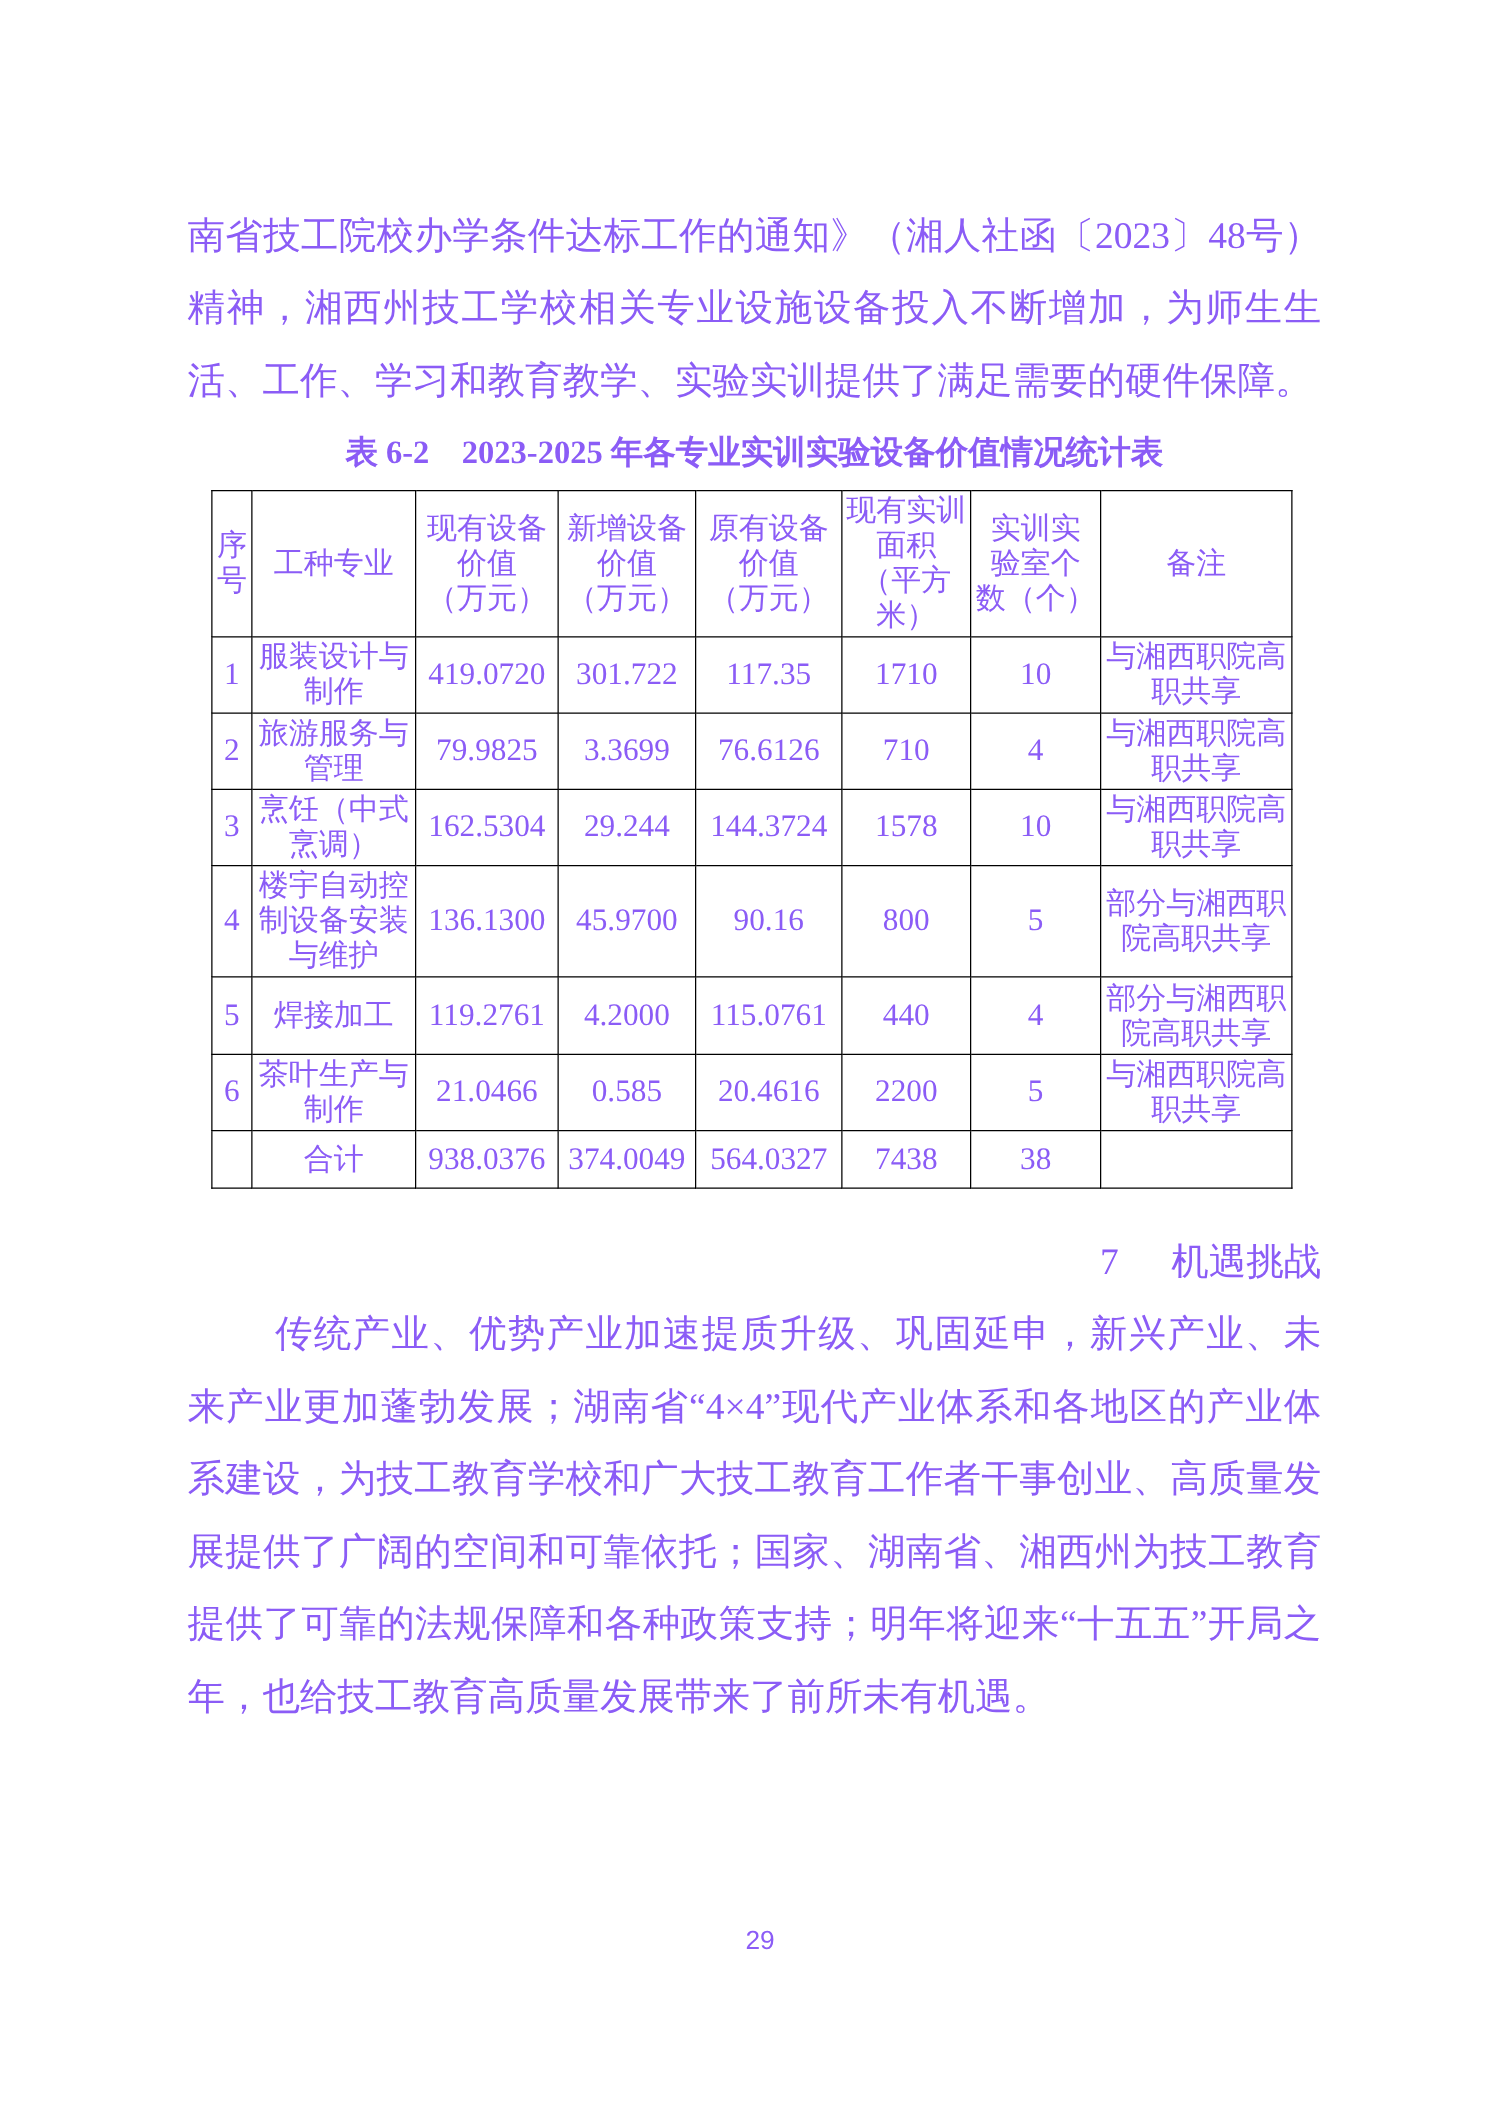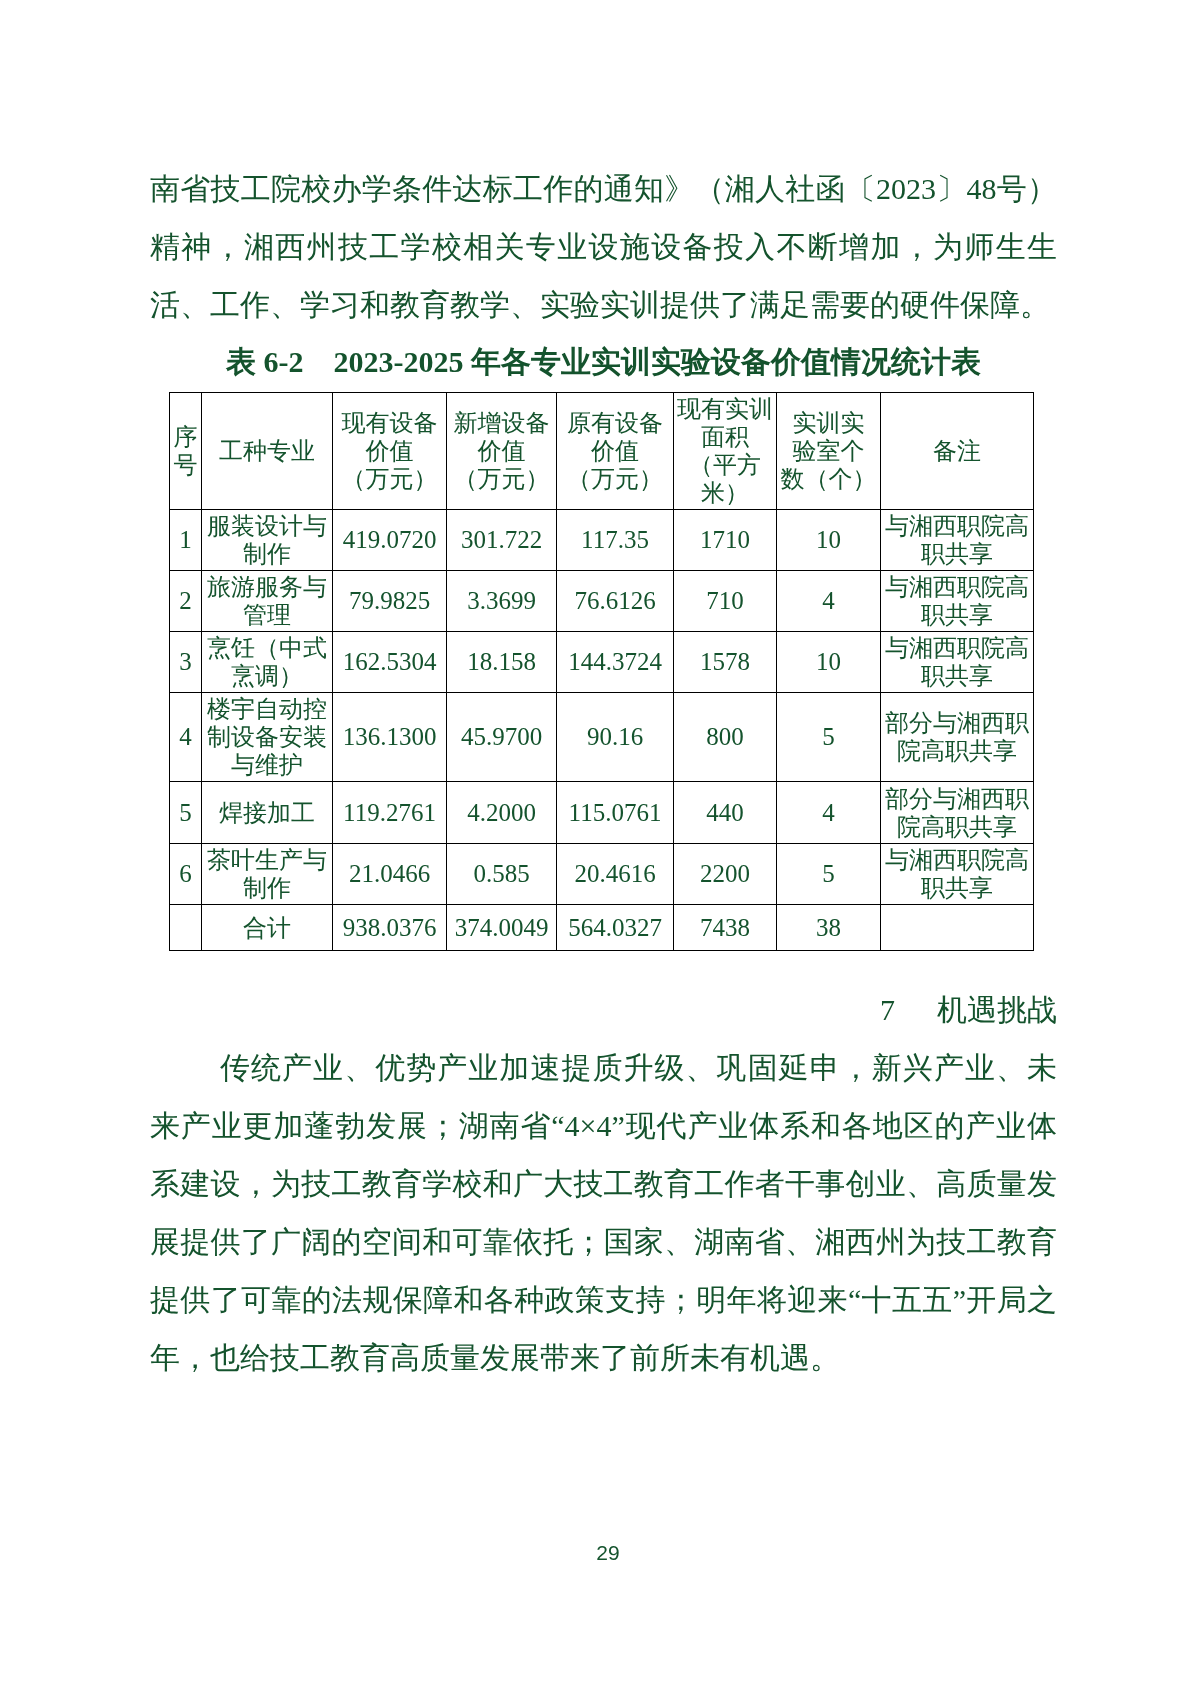--- a/index.html
+++ b/index.html
@@ -1,42 +1,42 @@
 <!DOCTYPE html>
 <html><head>
 <meta charset="utf-8">
 <style>
   html, body { margin: 0; padding: 0; background: #ffffff; }
   .page {
     position: relative;
     width: 1200px;
     height: 1698px;
     background: #ffffff;
-    color: #14532d;
+    color: #8b5cf6;
     overflow: hidden;
   }
   .content {
     position: absolute;
     left: 150px;
     top: 160px;
     width: 907px;
   }
   
   .body-text {
     font-family: "Liberation Serif", sans-serif;
     font-size: 30px;
     line-height: 58px;
     text-align: justify;
     margin: 0;
     word-break: break-all;
   }
   .indent { text-indent: 70px; }
   .table-caption {
     font-family: "Liberation Serif", sans-serif;
-    font-size: 30px;
+    font-size: 26px;
     font-weight: bold;
     line-height: 44px;
     text-align: center;
     margin: 6px 0 0 0;
     white-space: nowrap;
   }
   table.stats-table {
     border-collapse: collapse;
     table-layout: fixed;
     width: 864px;
@@ -154,21 +154,21 @@
           <td class="num">710</td>
           <td class="num">4</td>
           <td class="cjk">与湘西职院高
 职共享</td>
         </tr>
         <tr>
           <td class="num">3</td>
           <td class="cjk">烹饪（中式
 烹调）</td>
           <td class="num">162.5304</td>
-          <td class="num">18.158</td>
+          <td class="num">29.244</td>
           <td class="num">144.3724</td>
           <td class="num">1578</td>
           <td class="num">10</td>
           <td class="cjk">与湘西职院高
 职共享</td>
         </tr>
         <tr class="r4">
           <td class="num">4</td>
           <td class="cjk">楼宇自动控
 制设备安装

